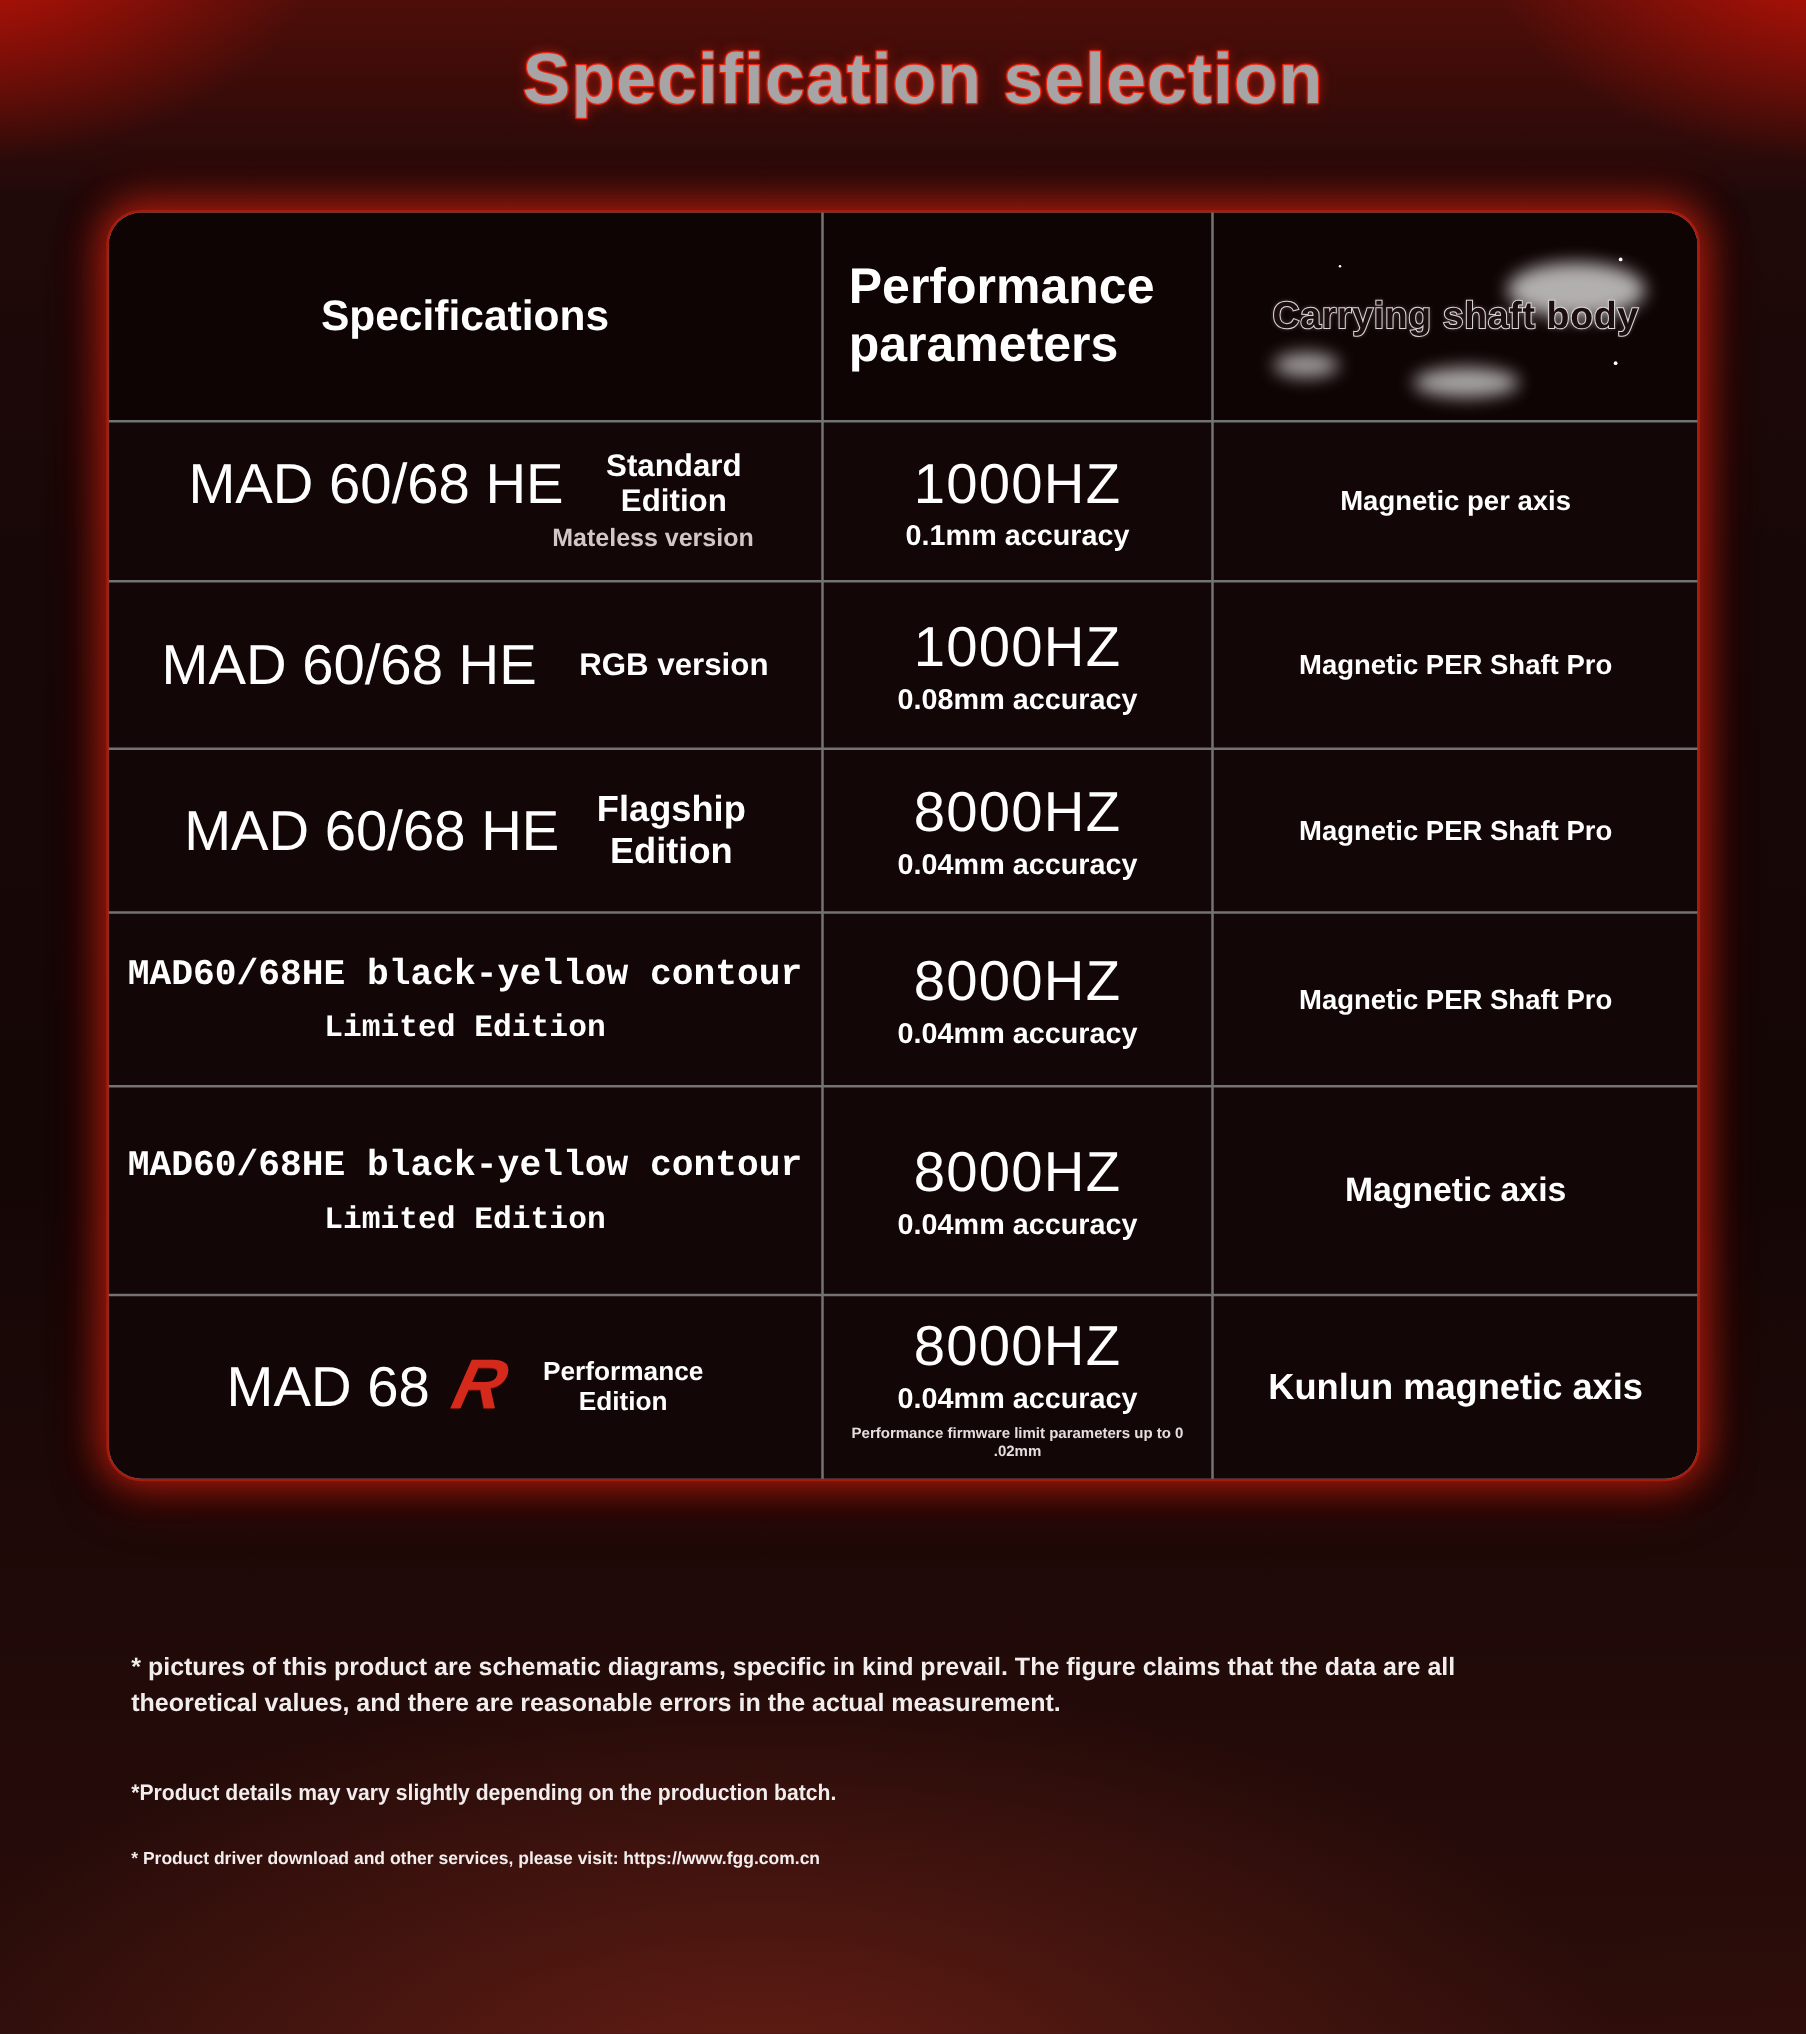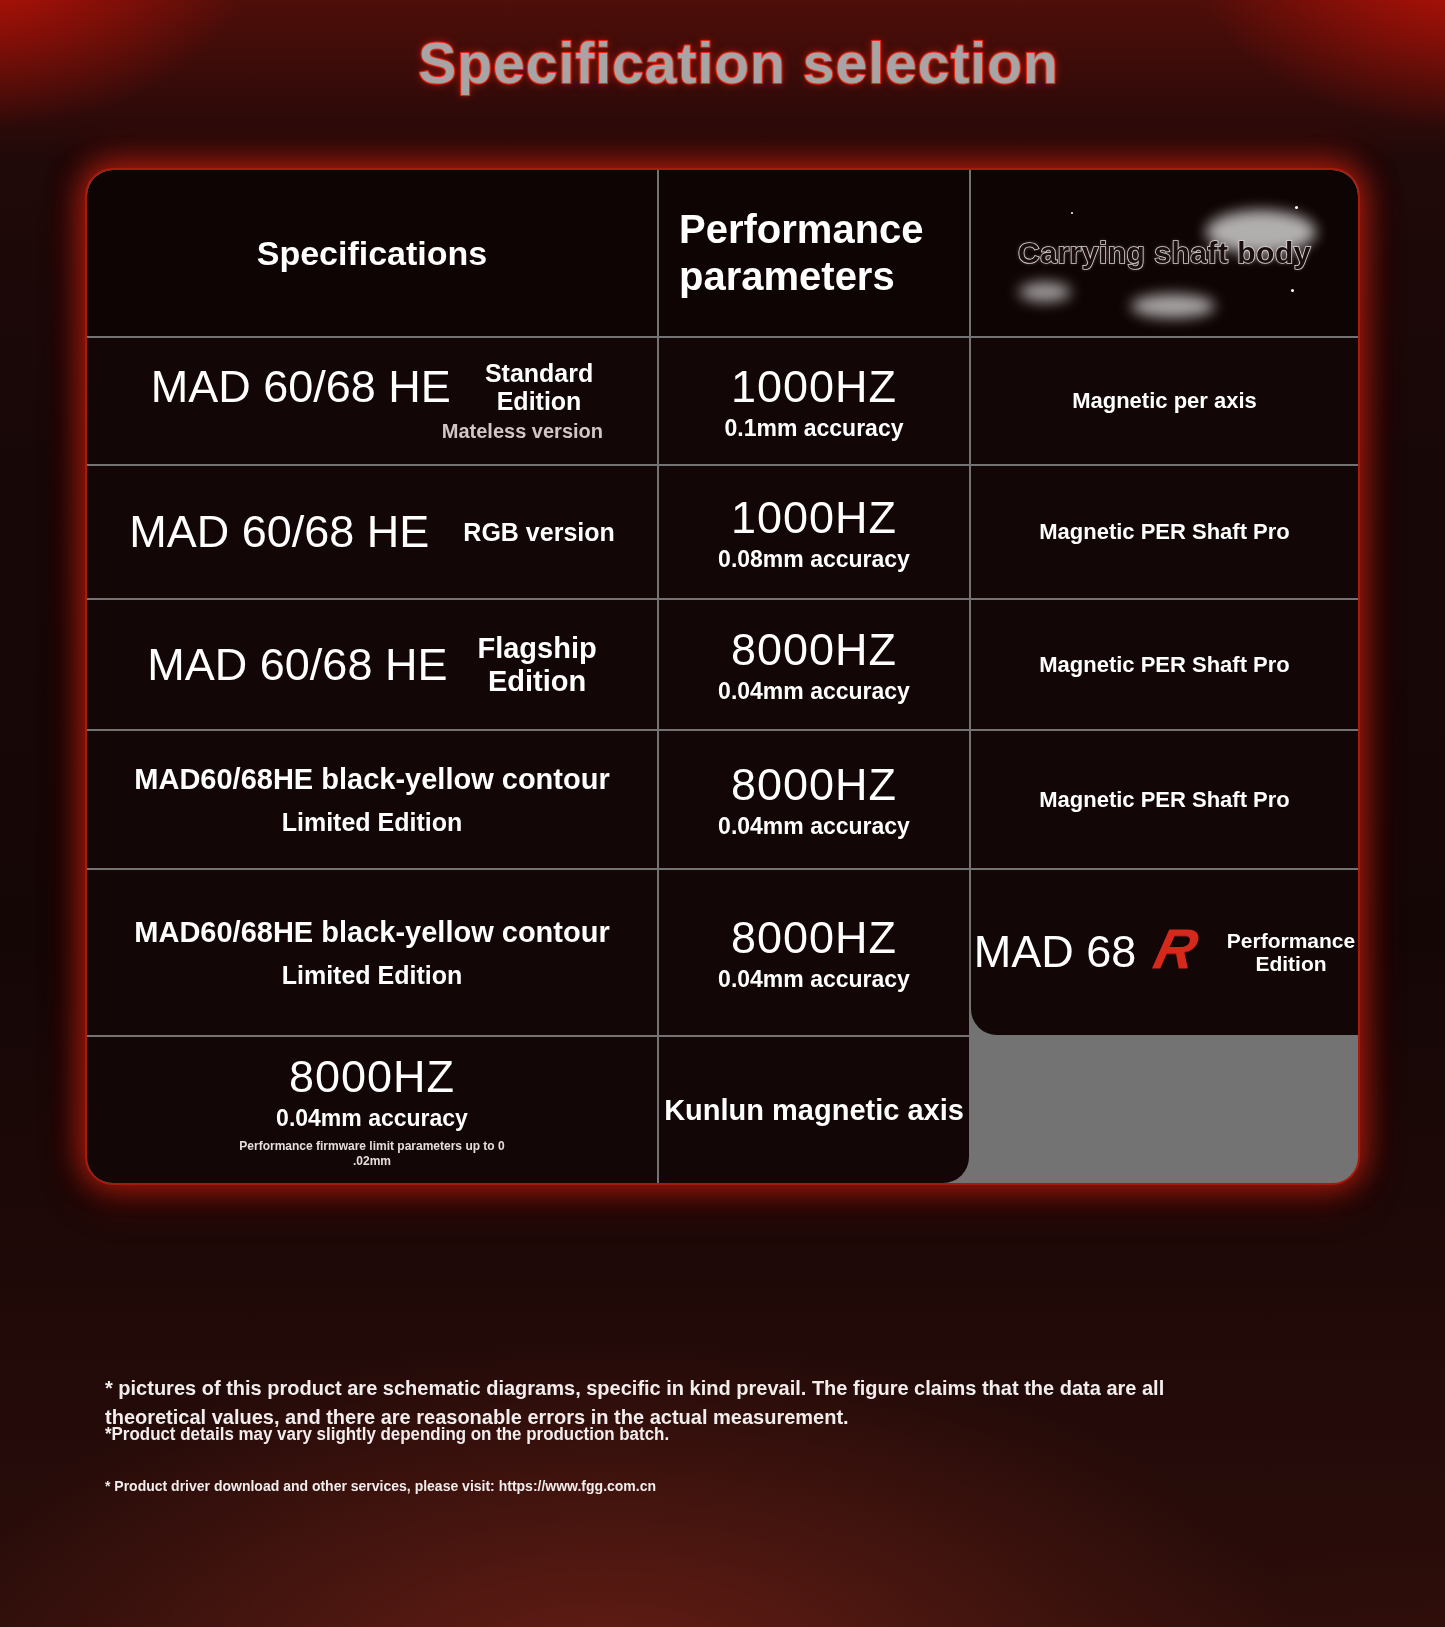--- a/index.html
+++ b/index.html
@@ -81,21 +81,21 @@
 
   
   .model-line{ display:flex; align-items:center; justify-content:center; }
   .model{ font-size:45px; font-weight:400; letter-spacing:0; white-space:nowrap; }
   .edition-block{ display:flex; flex-direction:column; align-items:center; line-height:1.12; font-weight:700; }
   .edition-block.size-1{ font-size:25px; margin-left:34px;text-align:center; }
   .edition-block.size-3{ font-size:29px; margin-left:30px; }
   .edition-block.size-6{ font-size:21px; margin-left:26px; }
   .edition-inline{ font-size:25px; font-weight:700; margin-left:34px; white-space:nowrap; }
   .sub-edition{ font-size:20px; font-weight:700; color:#d2c6c6; align-self:flex-end; margin:5px 54px 0 0; }
-  .two-line-title{ display:flex; flex-direction:column; align-items:center; gap:12px; }
+  .two-line-title{ display:flex; flex-direction:column; align-items:center; gap:12px;font-family:Liberation Mono, monospace; }
   .tl-1{ font-size:29px; font-weight:700; white-space:nowrap; }
   .tl-2{ font-size:25px; font-weight:700; }
   .logo-r{
     display:inline-block; font-size:56px; font-weight:900; font-style:italic;
     color:#d5291b; transform:skewX(-14deg); line-height:.9;
     margin:0 4px 6px 20px;
     text-shadow:0 1px 0 #7a130a;
   }
 
   
@@ -103,21 +103,21 @@
   .accuracy{ font-size:23px; font-weight:700; margin-top:2px; white-space:nowrap; }
   .perf-note{ margin-top:7px; text-align:center; font-weight:700; color:#e6dede; line-height:1.25; }
   .pn-1{ font-size:12px; white-space:nowrap; display:block; }
   .pn-2{ font-size:12px; display:block; }
 
   
   .shaft-val{ font-size:22px; font-weight:700; text-align:center; white-space:nowrap; }
   .shaft-val.mid{ font-size:27px; }
   .shaft-val.big{ font-size:29px; }
   .fn{ font-weight:700; color:#f2eded; }
-  .fn-1{ position:absolute; left:105px; top:1374px; width:1130px; font-size:20px; line-height:1.45; }
+  .fn-1{ position:absolute; left:105px; top:1320px; width:1130px; font-size:20px; line-height:1.45; }
   .fn-2{ position:absolute; left:105px; top:1424px; font-size:18px; transform:scaleX(.94); transform-origin:left center; }
   .fn-3{ position:absolute; left:105px; top:1478px; font-size:14px; }
 </style>
 </head>
 <body>
 
 <div class="canvas">
 
   <h1 class="page-title">Specification selection</h1>
 
@@ -205,20 +205,23 @@
     <div class="cell">
       <div class="two-line-title">
         <span class="tl-1">MAD60/68HE black-yellow contour</span>
         <span class="tl-2">Limited Edition</span>
       </div>
     </div>
     <div class="cell">
       <span class="rate">8000HZ</span>
       <span class="accuracy">0.04mm accuracy</span>
     </div>
+    <div class="cell">
+      <span class="shaft-val mid">Magnetic axis</span>
+    </div>
 
     <div class="cell r-bl">
       <div class="model-line">
         <span class="model">MAD 68</span>
         <span class="logo-r">R</span>
         <span class="edition-block size-6">
           <span>Performance</span>
           <span>Edition</span>
         </span>
       </div>

